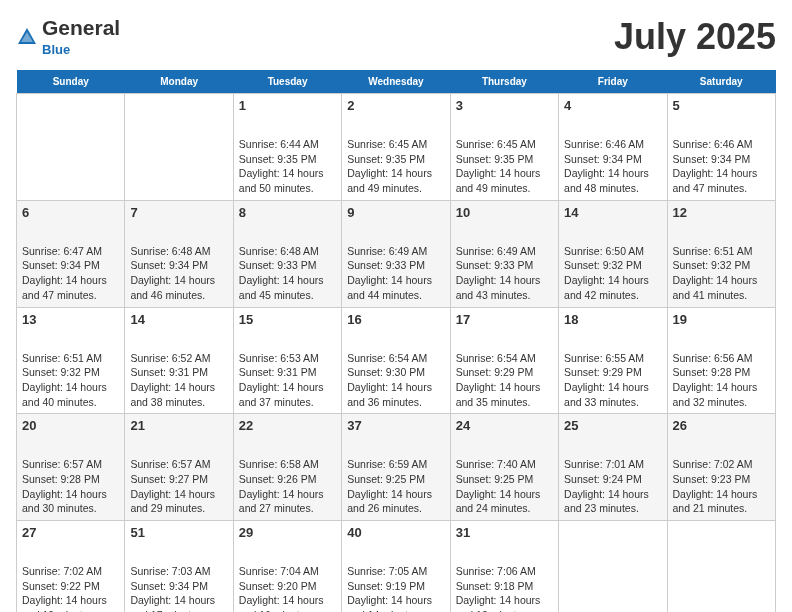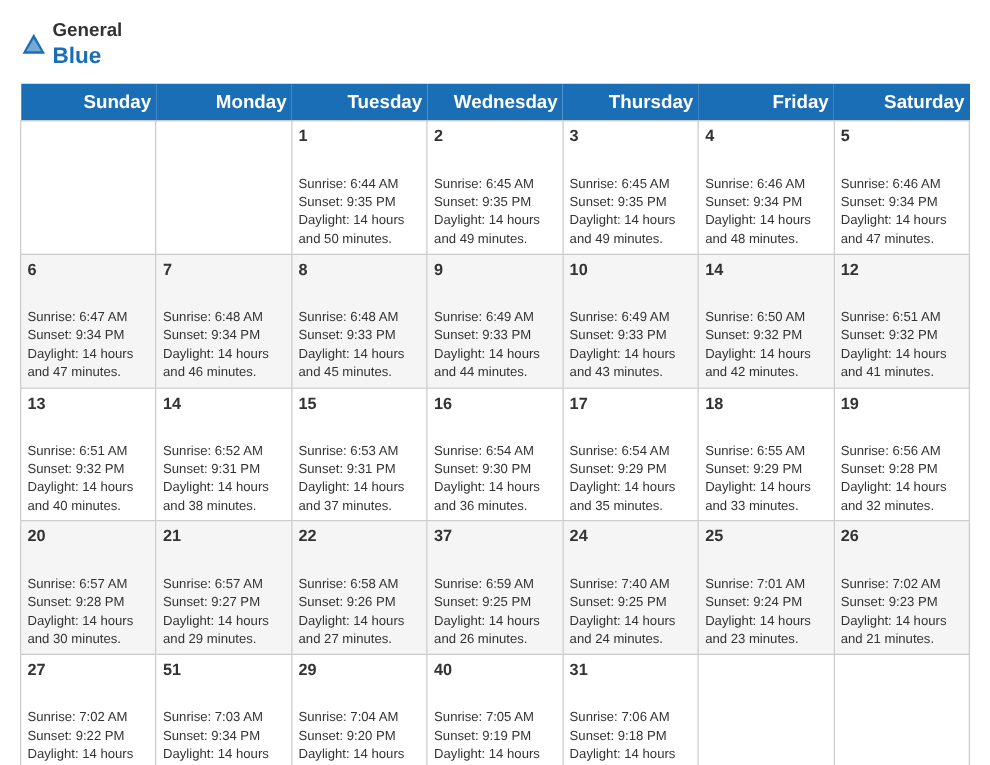--- a/index.html
+++ b/index.html
@@ -15,26 +15,26 @@
       justify-content: space-between;
       align-items: flex-start;
       margin-bottom: 12px;
     }
     .logo {
       display: flex;
       align-items: center;
       gap: 4px;
     }
     .logo-text-general {
-      font-size: 15px;
+      font-size: 21px;
       font-weight: bold;
       color: #333;
     }
     .logo-text-blue {
-      font-size: 18px;
+      font-size: 13px;
       font-weight: bold;
       color: #1a6eb5;
     }
     .logo-icon {
       width: 22px;
       height: 22px;
     }
     .title-area {
       text-align: right;
     }
@@ -49,22 +49,22 @@
     }
     table {
       width: 100%;
       border-collapse: collapse;
       font-size: 11px;
     }
     thead tr th {
       background-color: #1a6eb5;
       color: #fff;
       padding: 6px 4px;
-      text-align: right;
-      font-size: 15px;
+      text-align: center;
+      font-size: 10px;
       font-weight: bold;
     }
     tbody tr td {
       border: 1px solid #ccc;
       vertical-align: top;
       padding: 4px 5px;
       height: 90px;
       width: 107px;
       background: #fff;
     }
@@ -96,20 +96,21 @@
     <svg class="logo-icon" viewBox="0 0 22 22">
       <polygon points="11,2 20,18 2,18" fill="#1a6eb5"></polygon>
       <polygon points="11,6 17,16 5,16" fill="white" opacity="0.4"></polygon>
     </svg>
     <div>
       <span class="logo-text-general">General</span><br>
       <span class="logo-text-blue">Blue</span>
     </div>
   </div>
   <div class="title-area">
+    <div class="month-title">July 2025</div>
   </div>
 </div>
 
 <table>
   <thead>
     <tr>
     <th>Sunday</th>
         <th>Monday</th>
         <th>Tuesday</th>
         <th>Wednesday</th>

